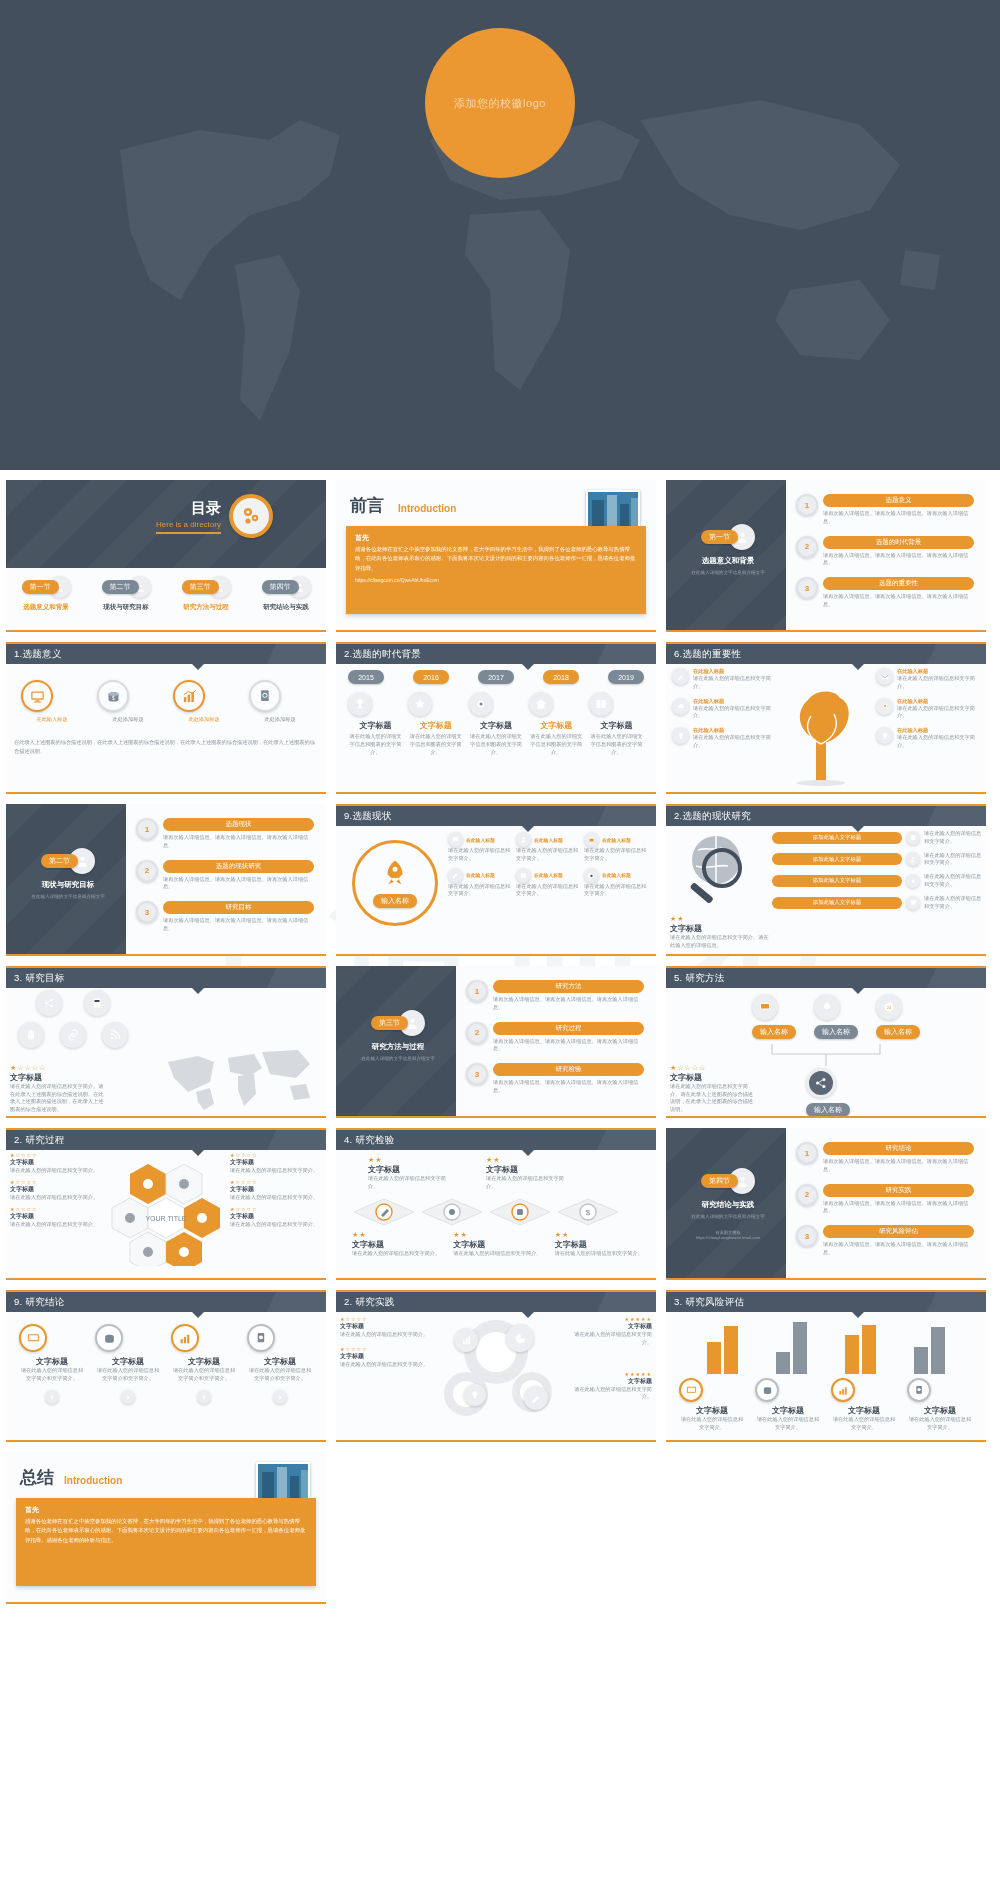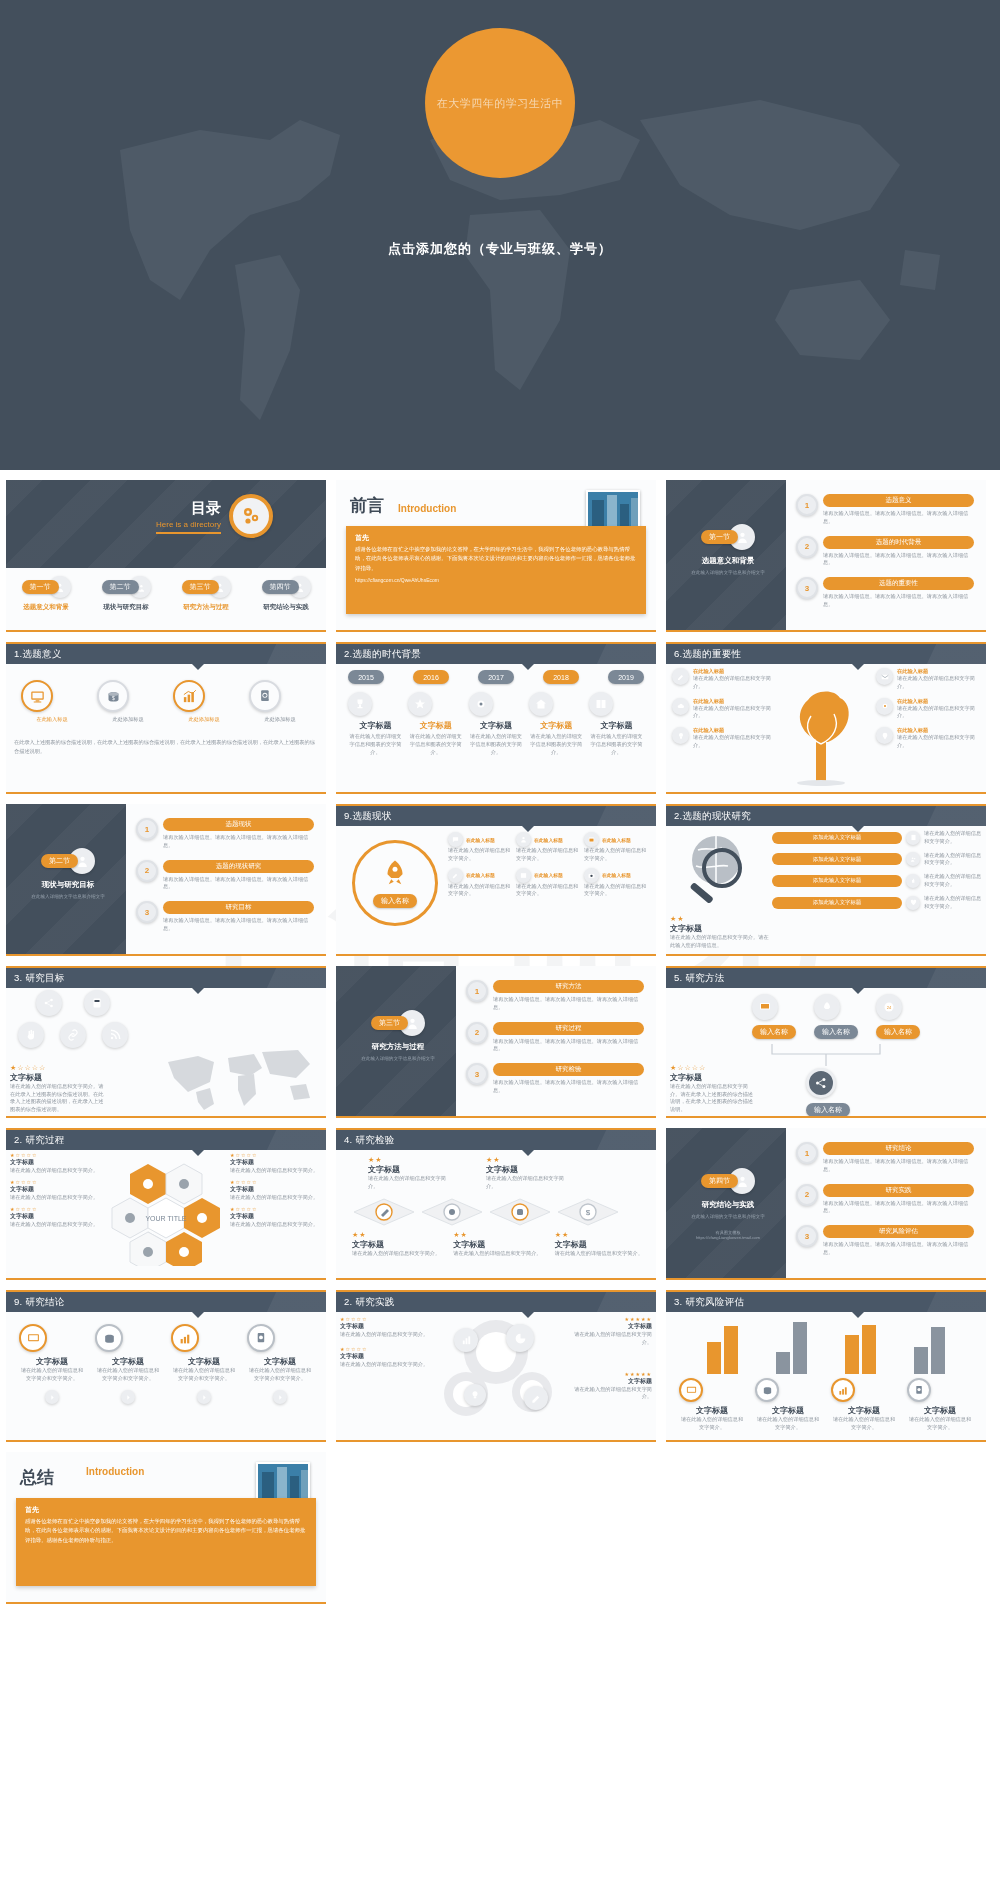--- a/index.html
+++ b/index.html
@@ -74,23 +74,22 @@
       <path d="M120 150 L200 130 L270 140 L300 120 L340 135 L330 175 L300 200 L250 215 L210 250 L180 300 L150 280 L130 230 Z"></path>
       <path d="M235 265 L280 255 L300 290 L290 350 L260 420 L240 400 L245 330 Z"></path>
       <path d="M430 140 L500 115 L560 130 L600 120 L640 140 L620 180 L560 195 L500 200 L450 180 Z"></path>
       <path d="M470 215 L540 210 L570 250 L560 320 L520 390 L495 370 L490 290 L465 255 Z"></path>
       <path d="M640 120 L760 100 L860 125 L900 165 L870 210 L800 230 L730 215 L680 185 Z"></path>
       <path d="M790 290 L860 280 L890 320 L860 360 L800 355 L775 320 Z"></path>
       <path d="M905 250 L940 255 L935 290 L900 285 Z"></path>
     </g>
   </svg>
   <div class="logo-ellipse">
-    <span class="logo-text">在大学四年的学习生活中</span>
-  </div>
-  <div class="h-sub">点击添加您的（专业与班级、学号）</div>
+    <span class="logo-text">添加您的校徽logo</span>
+  </div>
 </div>
 
 <div class="grid">
 
   <div class="wm">不值而见</div>
 
   <div class="slide dark">
     <div class="diag"></div>
     <div style="position:absolute;top:14px;left:150px;display:flex;align-items:center;gap:8px;">
       <div style="text-align:right;">
@@ -1135,21 +1134,21 @@
               </svg>
             </span>
           <div class="ttl" style="margin-top:3px;">文字标题</div>
           <div class="mini">请在此输入您的详细信息和文字简介。</div>
         </div>
       </div>
     </div>
   </div>
 
   <div class="slide">
-    <div style="padding:14px 12px 0 14px;display:flex;align-items:flex-start;gap:32px;">
+    <div style="padding:14px 12px 0 14px;display:flex;align-items:flex-end;gap:10px;">
       <div style="font-size:17px;font-weight:bold;color:#3f4a57;">总结</div>
       <div style="font-size:10px;font-weight:bold;color:#e8962e;padding-bottom:3px;">Introduction</div>
     </div>
     <div style="position:absolute;right:16px;top:10px;width:54px;height:44px;overflow:hidden;border:2px solid #fff;box-shadow:0 1px 3px rgba(0,0,0,.3);">
       <svg width="54" height="44" viewBox="0 0 54 44">
           <rect width="54" height="44" fill="#3b7fa8"></rect>
           <rect x="4" y="8" width="12" height="34" fill="#2b5f80"></rect>
           <rect x="19" y="3" width="10" height="39" fill="#8ab4cc"></rect>
           <rect x="32" y="12" width="9" height="30" fill="#2b5f80"></rect>
           <rect x="43" y="6" width="9" height="36" fill="#6fa0bb"></rect>

